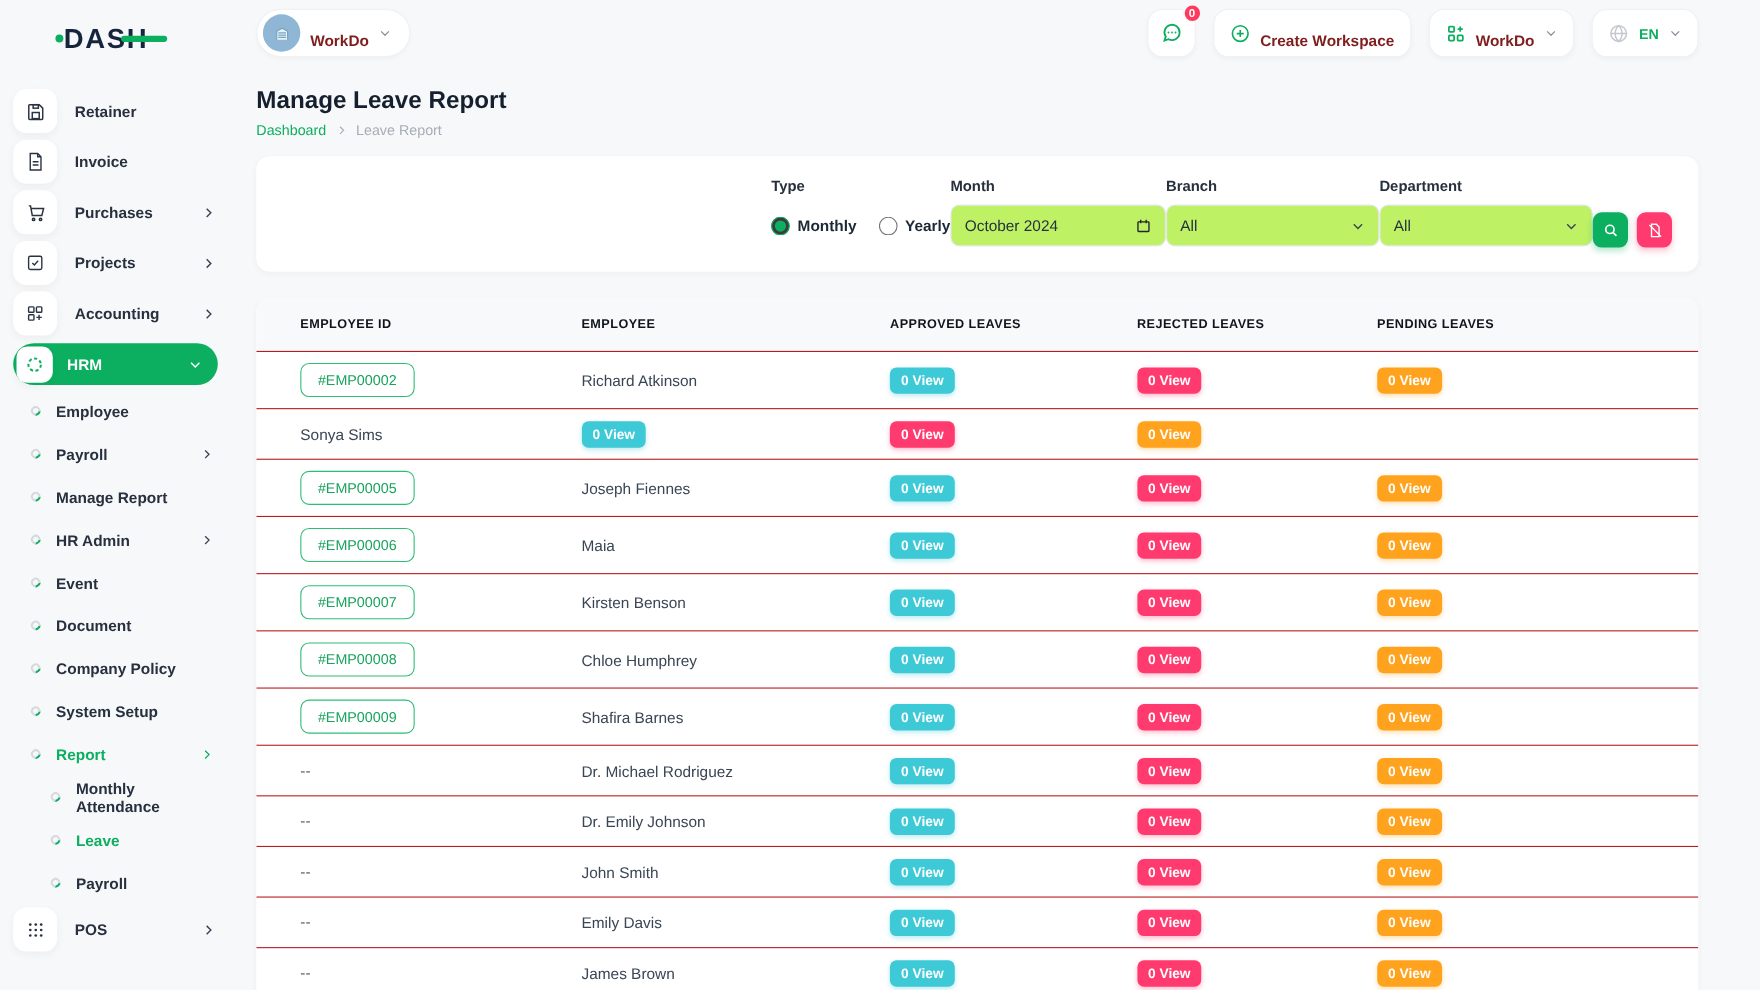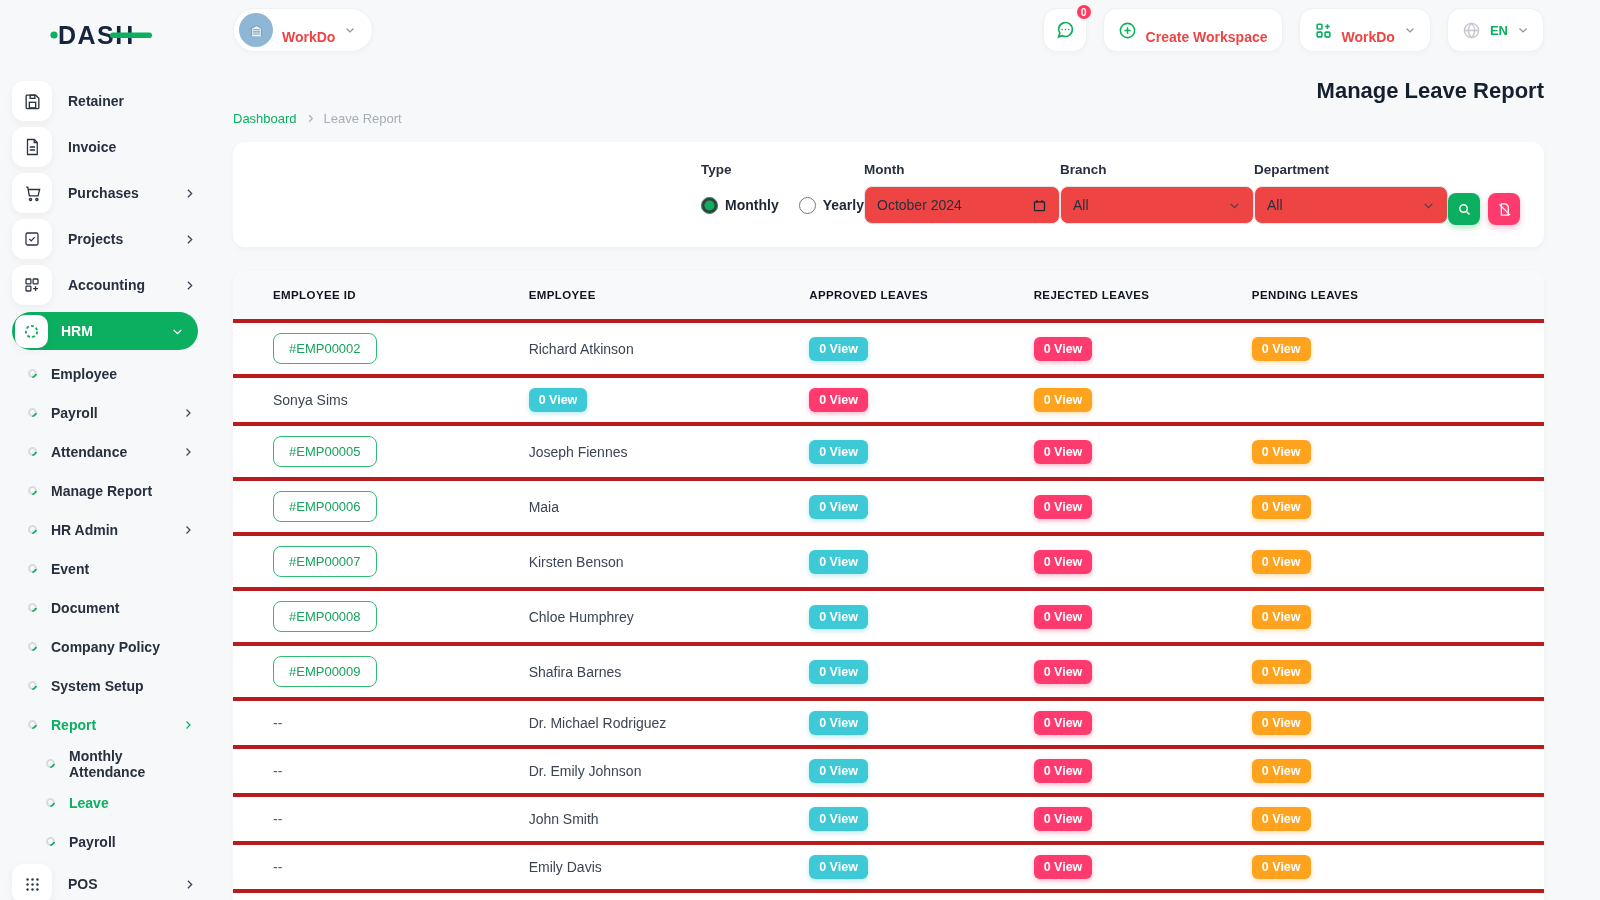--- a/index.html
+++ b/index.html
@@ -30,68 +30,68 @@
     border-bottom-color:#0CAF60; transform:rotate(-40deg); flex:0 0 9px; }
   .sub-item.green .side-label { color:#0CAF60; }
   .sub-item.green .chev { color:#0CAF60; }
 
   
   .main { flex:1; padding:0 56px 0 23px; min-width:0; }
   .topbar { height:60px; display:flex; align-items:center; }
   .pill { background:#fff; border:1px solid #f0f1f3; border-radius:14px; height:44px;
     display:flex; align-items:center; padding:0 14px; gap:9px; cursor:pointer;
     box-shadow:0 2px 5px rgba(20,30,50,.03); }
-  .pill-text { font-size:14px; font-weight:700; color:#ef4444;margin-top:13px; }
+  .pill-text { font-size:14px; font-weight:700; color:#7f1d1d;margin-top:13px; }
   .ws-pill { border-radius:22px; padding:0 16px 0 5px; }
   .ws-avatar { width:34px; height:34px; border-radius:50%; background:#8fb6d4;
     display:flex; align-items:center; justify-content:center; }
   .top-right { margin-left:auto; display:flex; gap:16px; align-items:center; }
   .icon-pill { width:44px; justify-content:center; padding:0; position:relative; }
   .count-badge { position:absolute; top:-6px; right:-7px; background:#ff3a5e; color:#fff;
     font-size:10.5px; font-weight:700; min-width:18px; height:18px; border-radius:9px;
     display:flex; align-items:center; justify-content:center; border:2px solid #f7f8f9; }
   .lang-text { font-size:13px; font-weight:700; color:#0CAF60; }
 
-  .page-head { margin-top:18px;text-align:right; }
+  .page-head { margin-top:18px; }
   .page-title { font-size:22px; font-weight:700; color:#15202f; }
   .breadcrumb { display:flex; align-items:center; gap:8px; margin-top:7px; font-size:13px; }
   .crumb-home { color:#0CAF60; cursor:pointer; }
   .crumb-sep { color:#aab0b9; display:flex; }
   .crumb-cur { color:#a7adb6; }
 
   .card { background:#fff; border-radius:12px; box-shadow:0 2px 6px rgba(20,30,50,.04); }
 
   
   .filter-card { margin-top:16px; padding:20px 24px 22px; display:flex;
     justify-content:flex-end; align-items:flex-start; }
   .f-label { font-size:13.5px; font-weight:600; color:#27303f; margin-bottom:9px; }
   .radio-row { display:flex; gap:20px; align-items:center; height:38px; }
   .radio-opt { display:flex; align-items:center; gap:7px; font-size:14px; font-weight:700;
     color:#1d2736; cursor:pointer;justify-content:flex-end; }
   .radio-opt input { width:17px; height:17px; accent-color:#0CAF60; cursor:pointer; }
-  .control { height:38px; border:1px solid #e3e6ea; border-radius:8px; background:#ef4444;
+  .control { height:38px; border:1px solid #e3e6ea; border-radius:8px; background:#bef264;
     display:flex; align-items:center; padding:0 12px; font-size:14px; color:#27303f;
     cursor:pointer; }
   .control .val { flex:1; }
   .month-ctl { width:196px; }
   .sel-ctl { width:194px; }
   .f-btns { display:flex; gap:8px; margin-top:31px; }
   .sq-btn { width:32px; height:32px; border:none; border-radius:8px; display:flex;
     align-items:center; justify-content:center; cursor:pointer; }
   .btn-green { background:#0CAF60; box-shadow:0 3px 6px rgba(12,175,96,.3); }
   .btn-pink { background:#FF3A6E; box-shadow:0 3px 6px rgba(255,58,110,.3); }
 
   
   .table-card { margin-top:24px; overflow:hidden; min-height:800px; }
   .t-head, .t-row { display:grid;
     grid-template-columns:20.5% 22.5% 18% 17.5% 21.5%;
     padding:0 24px 0 40px; align-items:center; }
   .t-head { height:48px; background:#f8f9fb; }
   .t-head span { font-size:11.5px; font-weight:700; letter-spacing:.4px; color:#10151d; }
-  .t-row { border-top:4px solid #b91c1c; padding-top:10px; padding-bottom:10px; min-height:46px; }
+  .t-row { border-top:1px solid #b91c1c; padding-top:10px; padding-bottom:10px; min-height:46px; }
   .emp-badge { display:inline-block; border:1px solid #2fbd74; color:#17a35c; background:#fff;
     font-size:13px; padding:7px 15px; border-radius:8px; cursor:pointer; }
   .emp-none { font-size:14px; color:#55606e; }
   .emp-name { font-size:14px; color:#3a4555; }
   .view-badge { display:inline-block; color:#fff; font-size:12.5px; font-weight:600;
     padding:5px 10px; border-radius:6px; cursor:pointer; }
   .b-appr { background:#3EC9D6; box-shadow:0 2px 5px rgba(62,201,214,.35); }
   .b-rej  { background:#FF3A6E; box-shadow:0 2px 5px rgba(255,58,110,.35); }
   .b-pend { background:#FFA21D; box-shadow:0 2px 5px rgba(255,162,29,.35); }
 
@@ -195,29 +195,20 @@
       </span>
     </div>
 
     <div class="sub-item">
       <span class="bullet"></span>
       <span class="side-label">Employee</span>
     </div>
     <div class="sub-item">
       <span class="bullet"></span>
       <span class="side-label">Payroll</span>
-      <span class="chev">
-        <svg width="12" height="12" viewBox="0 0 24 24" fill="none" stroke="currentColor" stroke-width="2.4">
-            <path d="M9 5l7 7-7 7"></path>
-          </svg>
-      </span>
-    </div>
-    <div class="sub-item">
-      <span class="bullet"></span>
-      <span class="side-label">Attendance</span>
       <span class="chev">
         <svg width="12" height="12" viewBox="0 0 24 24" fill="none" stroke="currentColor" stroke-width="2.4">
             <path d="M9 5l7 7-7 7"></path>
           </svg>
       </span>
     </div>
     <div class="sub-item">
       <span class="bullet"></span>
       <span class="side-label">Manage Report</span>
     </div>

